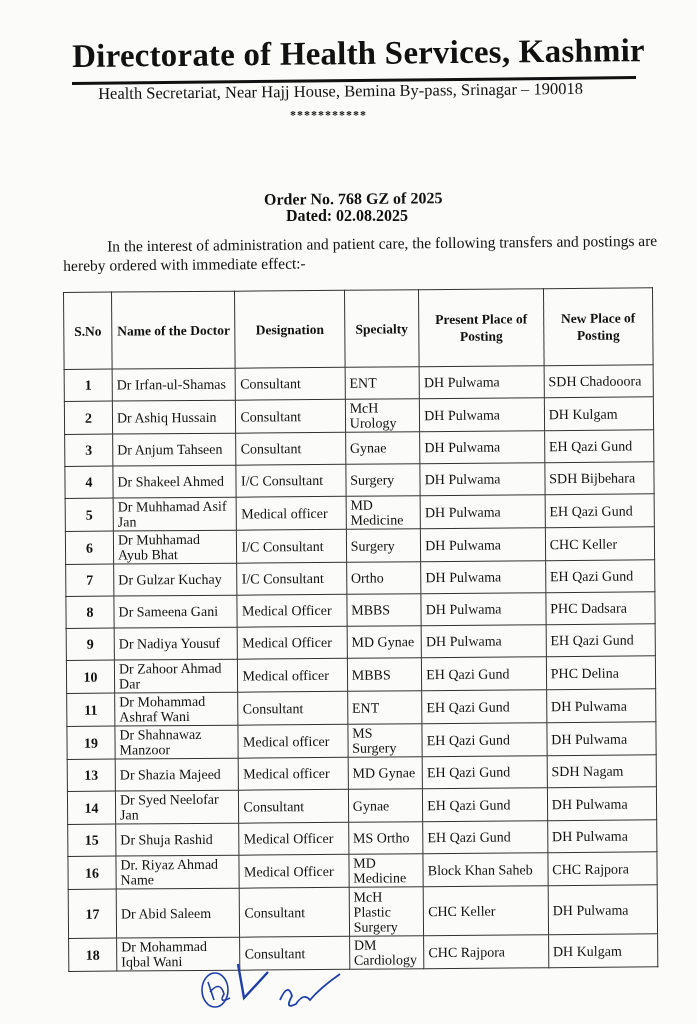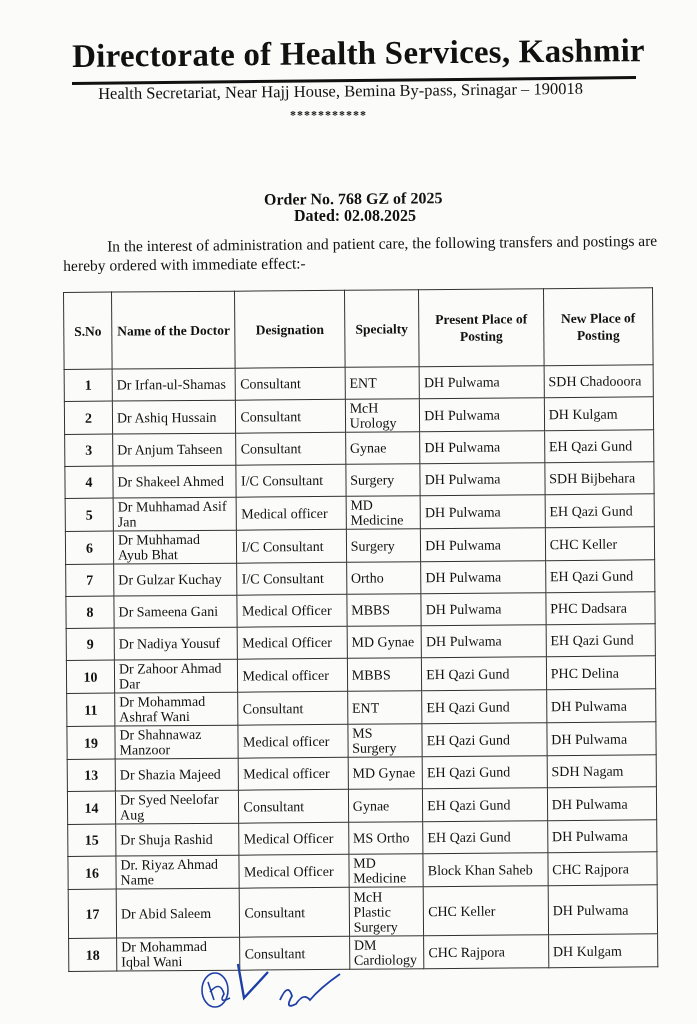--- a/index.html
+++ b/index.html
@@ -26,21 +26,21 @@
     position: absolute; left: 290px; top: 108px; font-size: 12px; font-weight: bold; letter-spacing: 1px;
   }
   .subject {
     position: absolute; left: 63px; top: 160px; font-size: 16px; font-weight: bold; white-space: nowrap;
   }
   .order {
     position: absolute; left: 264px; top: 190px; font-size: 16px; font-weight: bold; white-space: nowrap;
     transform: rotate(-0.5deg);
   }
   .dated {
-    position: absolute; left: 248px; top: 207px; width: 214px; text-align: center;
+    position: absolute; left: 240px; top: 207px; width: 214px; text-align: center;
     font-size: 16px; font-weight: bold; white-space: nowrap;
   }
   .intro {
     position: absolute; left: 63px; top: 237px; width: 600px; font-size: 15.5px; line-height: 19px;
     transform: rotate(-0.6deg); transform-origin: left top;
   }
   .intro .indent { display: inline-block; width: 44px; }
   table.orders {
     position: absolute; left: 63px; top: 292px; width: 590px;
     border-collapse: collapse; font-size: 14px; line-height: 15px;
@@ -187,21 +187,21 @@
         <tr>
           <td class="sno">13</td>
           <td>Dr Shazia Majeed</td>
           <td>Medical officer</td>
           <td>MD Gynae</td>
           <td>EH Qazi Gund</td>
           <td>SDH Nagam</td>
         </tr>
         <tr>
           <td class="sno">14</td>
-          <td>Dr Syed Neelofar Aug</td>
+          <td>Dr Syed Neelofar Jan</td>
           <td>Consultant</td>
           <td>Gynae</td>
           <td>EH Qazi Gund</td>
           <td>DH Pulwama</td>
         </tr>
         <tr>
           <td class="sno">15</td>
           <td>Dr Shuja Rashid</td>
           <td>Medical Officer</td>
           <td>MS Ortho</td>

